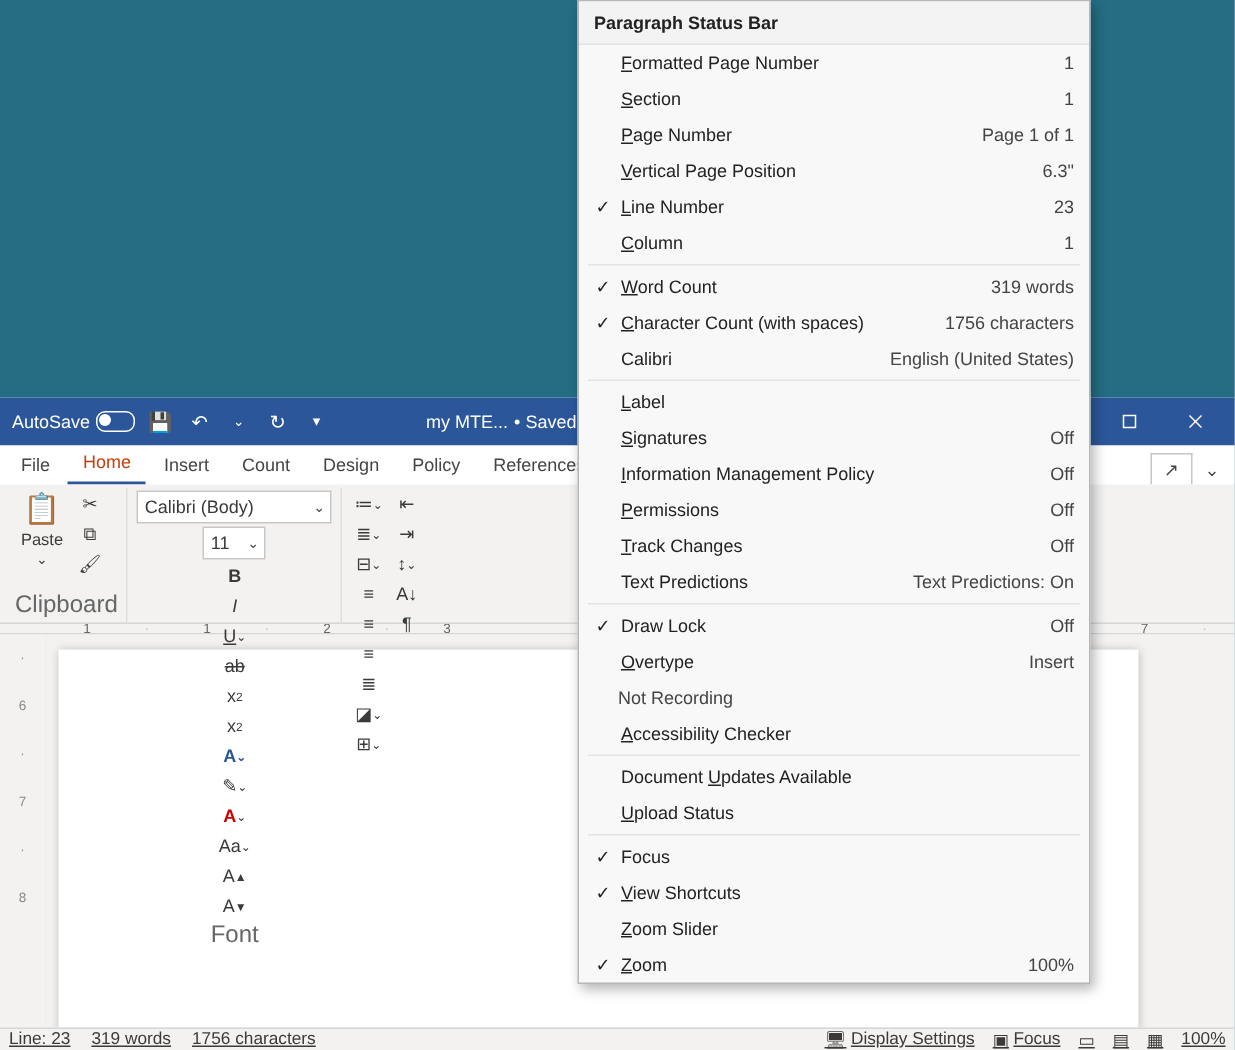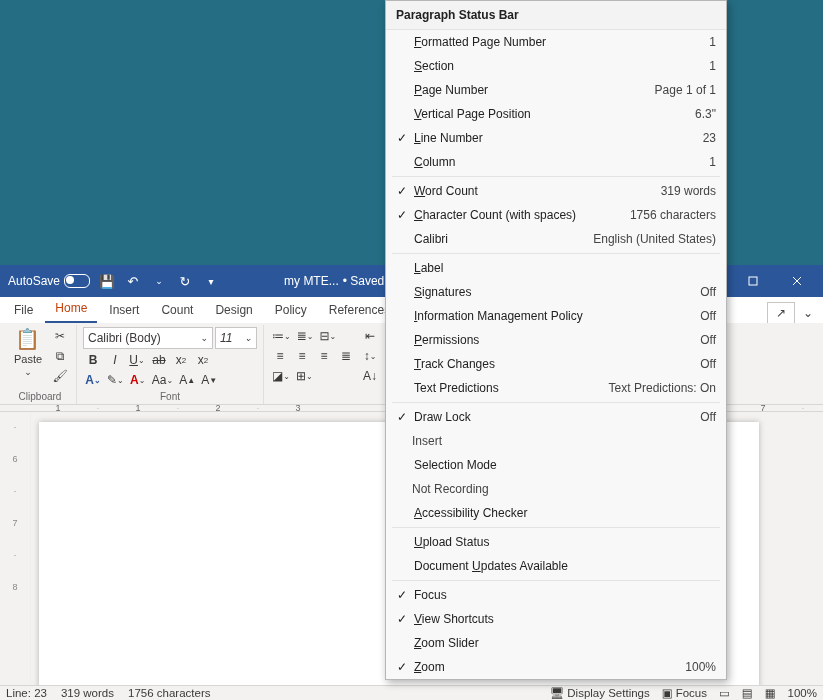--- a/index.html
+++ b/index.html
@@ -59,33 +59,33 @@
     display: flex; align-items: stretch; padding: 2px 4px 0 4px; gap: 0;
     font-size: 12px; color: #3b3a39;
   }
   .ribbon-group {
     display: flex; flex-direction: column; justify-content: space-between;
     padding: 2px 6px 2px 6px; border-right: 1px solid #e1dfdd;
     position: relative;
   }
   .ribbon-group:last-child { border-right: none; }
   .grp-content { display: flex; flex-direction: row; gap: 4px; align-items: flex-start; }
-  .grp-label { text-align: center; font-size: 10px; color: #666; padding-top: 2px;}
+  .grp-label { text-align: center; font-size: 16px; color: #666; padding-top: 2px;}
   .big-btn {
     width: 36px; display: flex; flex-direction: column; align-items: center; gap: 2px;
     font-size: 11px; color: #3b3a39;
   }
   .big-icon { font-size: 20px; }
   .font-stack { display: flex; flex-direction: column; gap: 2px; }
-  .font-row { display: flex; align-items: center; gap: 2px; }
+  .font-row { display: flex; align-items: center; gap: 2px; flex-direction: column; }
   .combo {
     border: 1px solid #c8c6c4; background: #fff; height: 20px; display: inline-flex;
     align-items: center; padding: 0 4px; font-size: 12px;
   }
-  .combo.small { width: 32px; justify-content: space-between; font-style: italic;}
+  .combo.small { width: 32px; justify-content: space-between;}
   .combo.wide { width: 120px; justify-content: space-between;}
   .btn { min-width: 16px; height: 18px; display: inline-flex; align-items: center; justify-content: center; font-size: 12px; padding: 0 2px;}
   .para-stack { display: flex; flex-direction: column; gap: 2px; }
   .ruler-area {
     background: #f3f2f1; height: 20px; border-bottom: 1px solid #d6d6d6; display: flex;
     align-items: center; font-size: 9px; color: #666; padding-left: 38px; gap: 0;
     overflow: hidden; white-space: nowrap;
   }
   .canvas-area {
     flex: 1 1 auto; background: #f3f2f1; display: flex; overflow: hidden;
@@ -95,21 +95,21 @@
     margin: 10px 0 0 8px; background: #fff; width: 720px; height: 900px;
     box-shadow: 0 0 6px rgba(0,0,0,.25);
   }
   .status-bar {
     height: 22px; background: #f3f2f1; border-top: 1px solid #d6d6d6;
     display: flex; align-items: center; font-size: 11.5px; color: #3b3a39;
     padding: 0 6px;
   }
   .sb-left { display: flex; gap: 14px; }
   .sb-right { margin-left: auto; display: flex; gap: 12px; align-items: center;}
-  .sb-item { display: inline-flex; align-items: center; gap: 3px;}
+  .sb-item { display: inline-flex; align-items: center; gap: 3px; text-decoration: underline;}
 
   
   .ctx-menu {
     position: absolute;
     left: 385px;
     top: 0;
     width: 340px;
     background: #f8f8f8;
     border: 1px solid #b6b6b6;
     box-shadow: 2px 3px 8px rgba(0,0,0,.3);
@@ -432,45 +432,41 @@
         <span class="ctx-val">Text Predictions: On</span>
       </div>
       <div class="ctx-sep"></div>
       <div class="ctx-row">
         <span class="ctx-check">✓</span>
         <span class="ctx-label">Draw Lock</span>
         <span class="ctx-val">Off</span>
       </div>
       <div class="ctx-row">
         <span class="ctx-check"></span>
+        <span class="ctx-label"><span class="ul">O</span>vertype</span>
         <span class="ctx-val">Insert</span>
       </div>
       <div class="ctx-row">
         <span class="ctx-check"></span>
-        <span class="ctx-label">Selection Mode</span>
-        <span class="ctx-val"></span>
-      </div>
-      <div class="ctx-row">
-        <span class="ctx-check"></span>
         <span class="ctx-val">Not Recording</span>
       </div>
       <div class="ctx-row">
         <span class="ctx-check"></span>
         <span class="ctx-label"><span class="ul">A</span>ccessibility Checker</span>
         <span class="ctx-val"></span>
       </div>
       <div class="ctx-sep"></div>
       <div class="ctx-row">
         <span class="ctx-check"></span>
+        <span class="ctx-label">Document <span class="ul">U</span>pdates Available</span>
+        <span class="ctx-val"></span>
+      </div>
+      <div class="ctx-row">
+        <span class="ctx-check"></span>
         <span class="ctx-label"><span class="ul">U</span>pload Status</span>
-        <span class="ctx-val"></span>
-      </div>
-      <div class="ctx-row">
-        <span class="ctx-check"></span>
-        <span class="ctx-label">Document <span class="ul">U</span>pdates Available</span>
         <span class="ctx-val"></span>
       </div>
       <div class="ctx-sep"></div>
       <div class="ctx-row">
         <span class="ctx-check">✓</span>
         <span class="ctx-label">Focus</span>
         <span class="ctx-val"></span>
       </div>
       <div class="ctx-row">
         <span class="ctx-check">✓</span>

